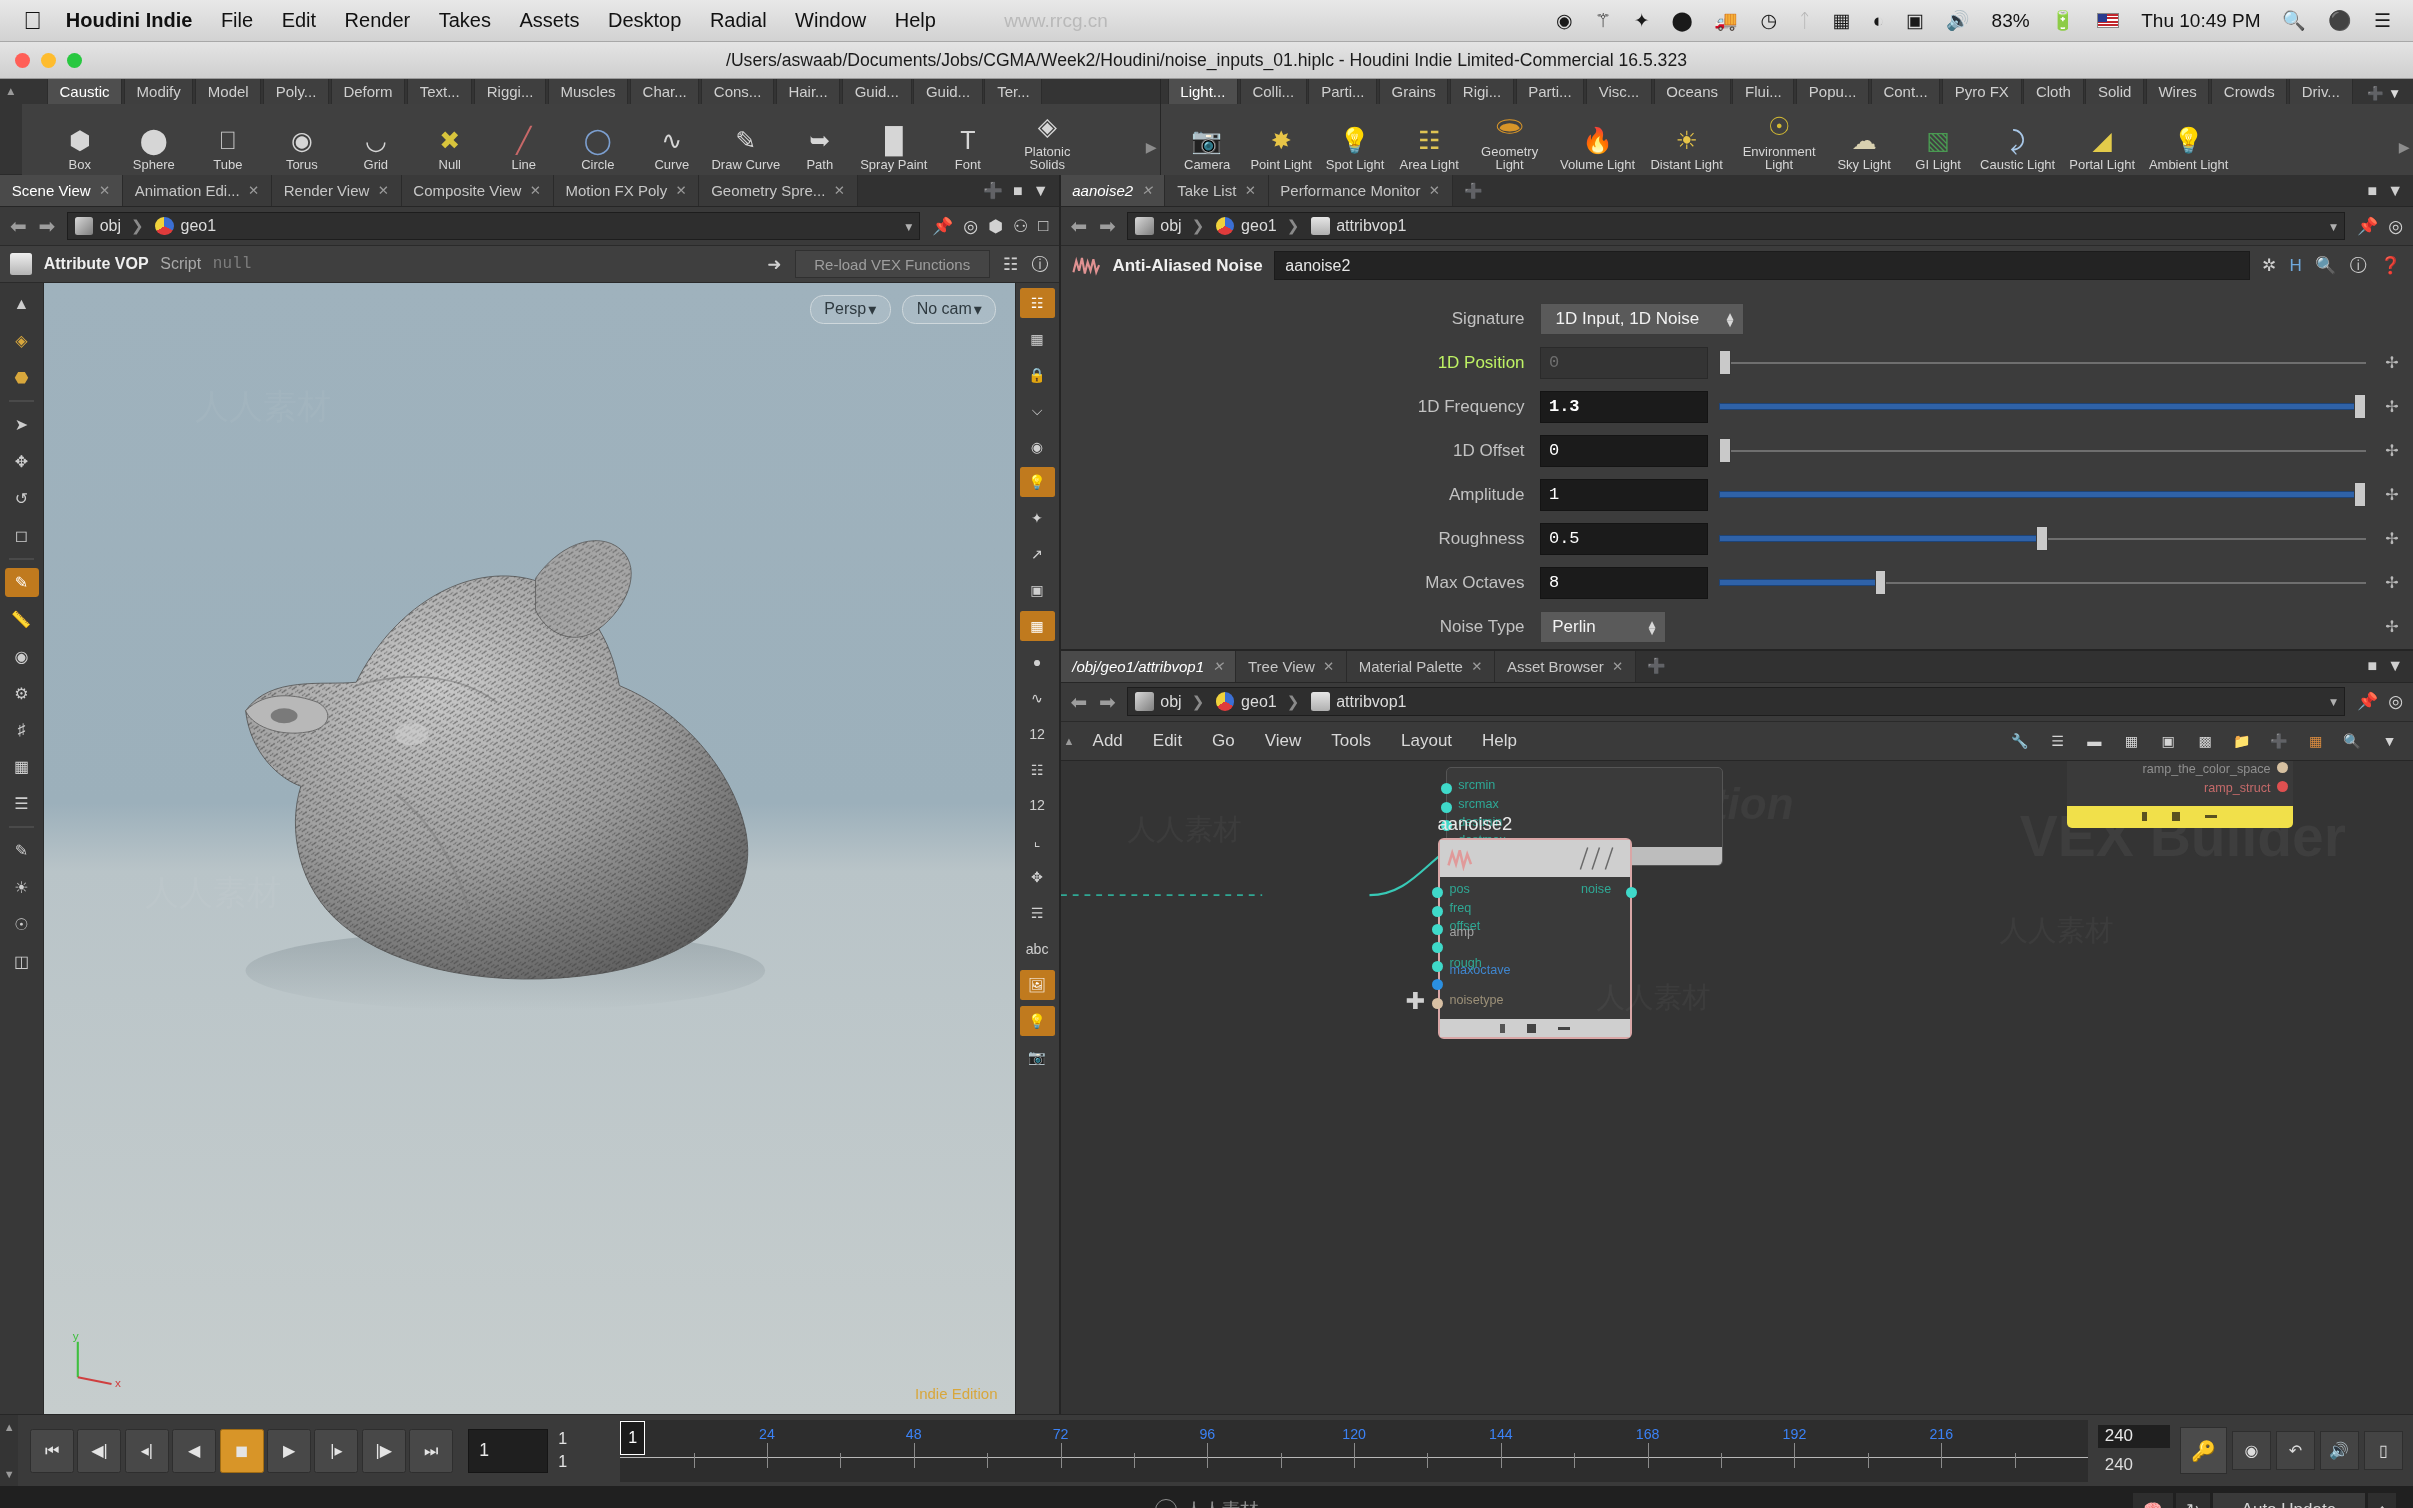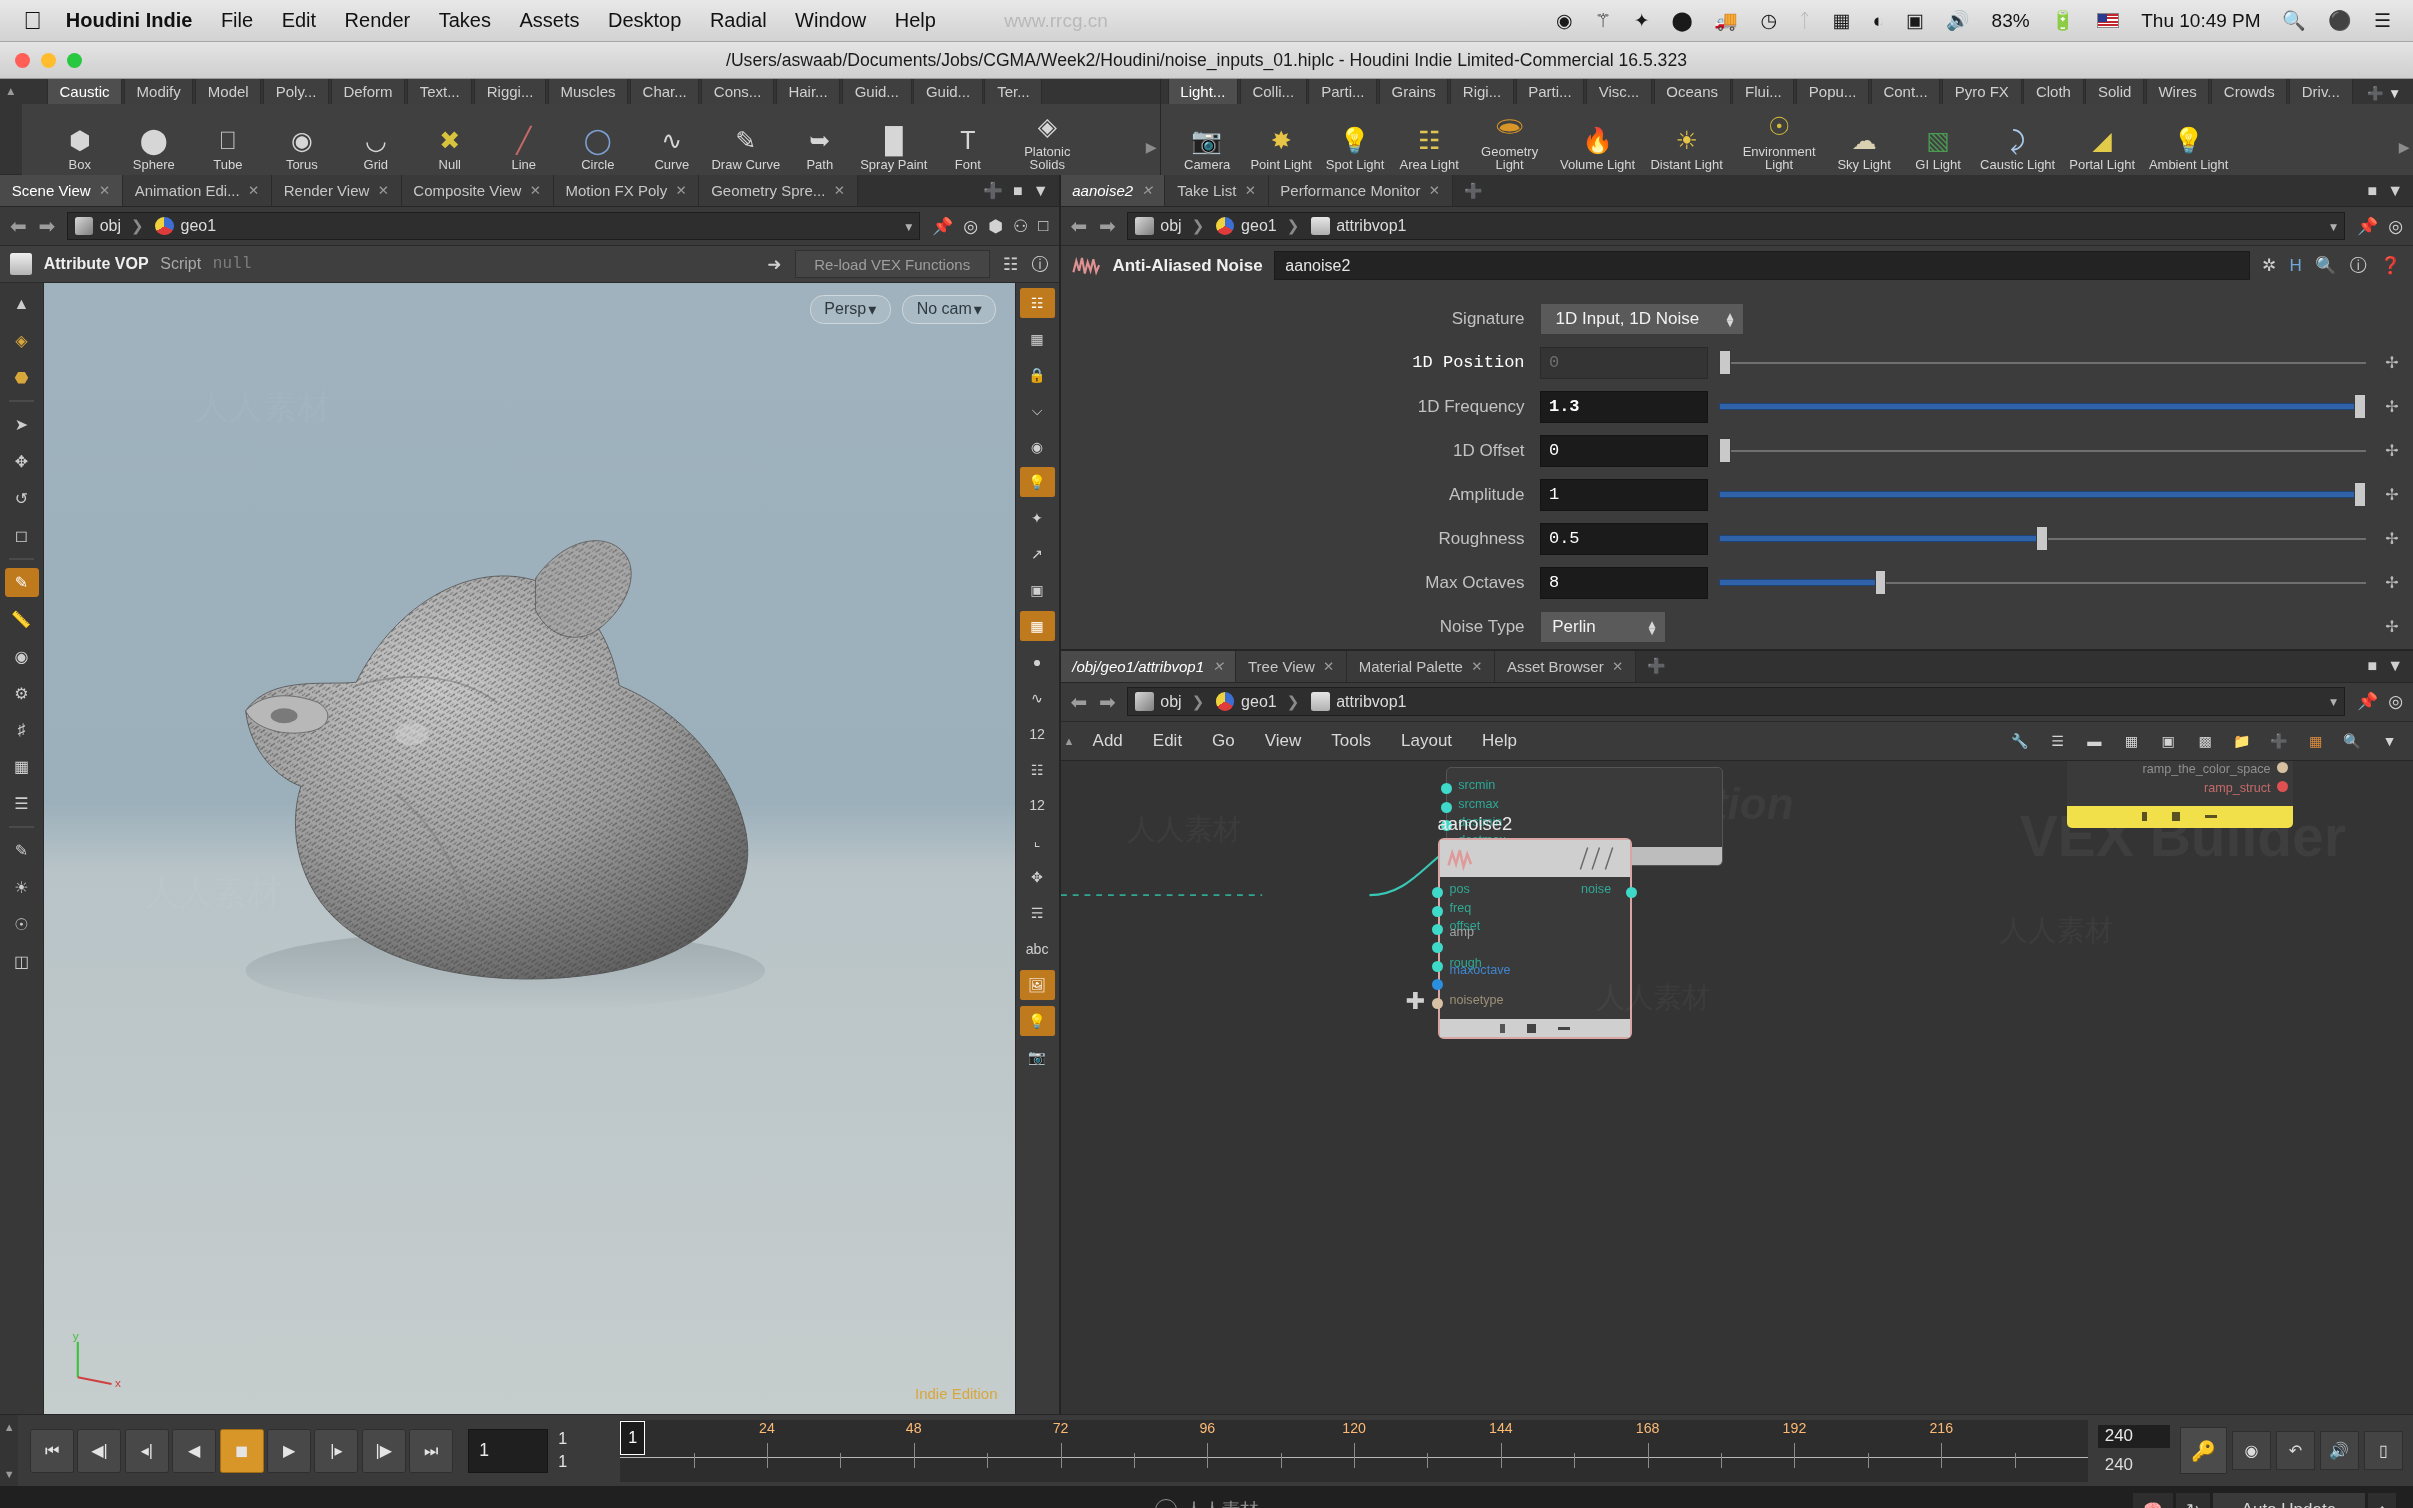--- a/index.html
+++ b/index.html
@@ -121,21 +121,21 @@
   #paramsbody{background:#3c3c3c;padding:11.7px 0 0 0;flex:0 0 auto;}
   .param-title{height:39px;background:#3c3c3c;display:flex;align-items:center;gap:11.7px;padding:0 11.7px;}
   .param-title .nz{width:28.5px;height:23.5px;}
   .param-title .lbl{font-size:17px;font-weight:bold;color:#f0f0f0;}
   .param-title .nmfield{flex:1;height:28.5px;background:#232323;border:0.8px solid #1b1b1b;color:#e6e6e6;
     font-size:16px;display:flex;align-items:center;padding:0 10px;}
   .param-title .ticons{display:flex;gap:13.4px;color:#cfcfcf;font-size:17px;align-items:center;}
 
   .prow{height:44px;display:flex;align-items:center;padding:0 6.7px 0 0;}
   .plabel{width:479px;text-align:right;padding-right:15px;font-size:17px;color:#c2c2c2;}
-  .plabel.dim{color:#ffffff;font-family:Liberation Mono, monospace;}
+  .plabel.dim{color:#bef264;}
   .pfield{width:168px;height:32px;background:#1b1b1b;border:0.8px solid #141414;color:#ffffff;
     font-size:17px;font-family:"Liberation Mono",monospace;display:flex;align-items:center;padding:0 8.4px;}
   .pfield.bold{font-weight:bold;}
   .pfield.dim{background:#343434;border-color:#2a2a2a;color:#6e6e6e;}
   .pmenu{height:32px;background:#5a5a5a;border:0.8px solid #3b3b3b;display:flex;align-items:center;
     justify-content:space-between;color:#f2f2f2;font-size:17px;padding:0 6.7px 0 15px;min-width:204px;}
   .pmenu.small{min-width:126px;padding-left:11.7px;}
   .pmenu .sp{display:flex;flex-direction:column;line-height:0.6;font-size:11.7px;color:#d8d8d8;margin-left:10px;}
   .pslider{flex:1;margin:0 11.7px;height:32px;display:flex;align-items:center;position:relative;}
   .track{position:absolute;left:0;right:0;height:1.7px;background:#6f6f6f;}
@@ -174,21 +174,21 @@
   .transport{display:flex;gap:3.4px;margin-left:11.7px;}
   .tbtn{width:44px;height:44px;background:#484848;border:0.8px solid #2e2e2e;border-radius:2.5px;
     display:flex;align-items:center;justify-content:center;color:#e4e4e4;font-size:16px;}
   .tbtn.act{background:#d89528;border-color:#a06c14;}
   .framefield{width:80px;height:44px;background:#1f1f1f;border:0.8px solid #151515;color:#e8e8e8;
     font-size:17.6px;display:flex;align-items:center;padding-left:10px;margin-left:15px;}
   .rangecol{width:67px;height:52px;display:flex;flex-direction:column;justify-content:center;
     color:#e4e4e4;font-size:16px;padding-left:10px;gap:5px;}
   #ruler{flex:1;height:62px;position:relative;background:#2d2d2d;margin:0 5px;}
   #ruler .tick{position:absolute;bottom:13.4px;width:0.8px;background:#8b8b8b;}
-  #ruler .tlab{position:absolute;top:0;color:#fdba74;font-size:14.2px;transform:translateX(-50%);}
+  #ruler .tlab{position:absolute;top:6px;color:#3b82f6;font-size:14.2px;transform:translateX(-50%);}
   #ruler .baseline{position:absolute;left:0;right:0;top:37px;height:1.7px;background:#b8b8b8;}
   #playhead{position:absolute;left:0;top:1.7px;width:25px;height:34px;border:1.7px solid #fff;background:#1b1b1b;
     color:#fff;font-size:16px;display:flex;align-items:center;justify-content:center;}
   .endcol{width:77px;display:flex;flex-direction:column;justify-content:center;gap:5px;padding-left:5px;}
   .endcol .e1{background:#1f1f1f;color:#e8e8e8;font-size:17px;padding:1.7px 6.7px;}
   .endcol .e2{color:#dcdcdc;font-size:17px;padding:1.7px 6.7px;}
   .tright{display:flex;align-items:center;gap:5px;padding:0 10px;}
   .tkey{width:47px;height:47px;background:#4b4b4b;border:0.8px solid #2e2e2e;display:flex;
      align-items:center;justify-content:center;color:#e0e0e0;font-size:20px;}
   .tsm{width:39px;height:39px;background:#444;border:0.8px solid #2e2e2e;display:flex;

